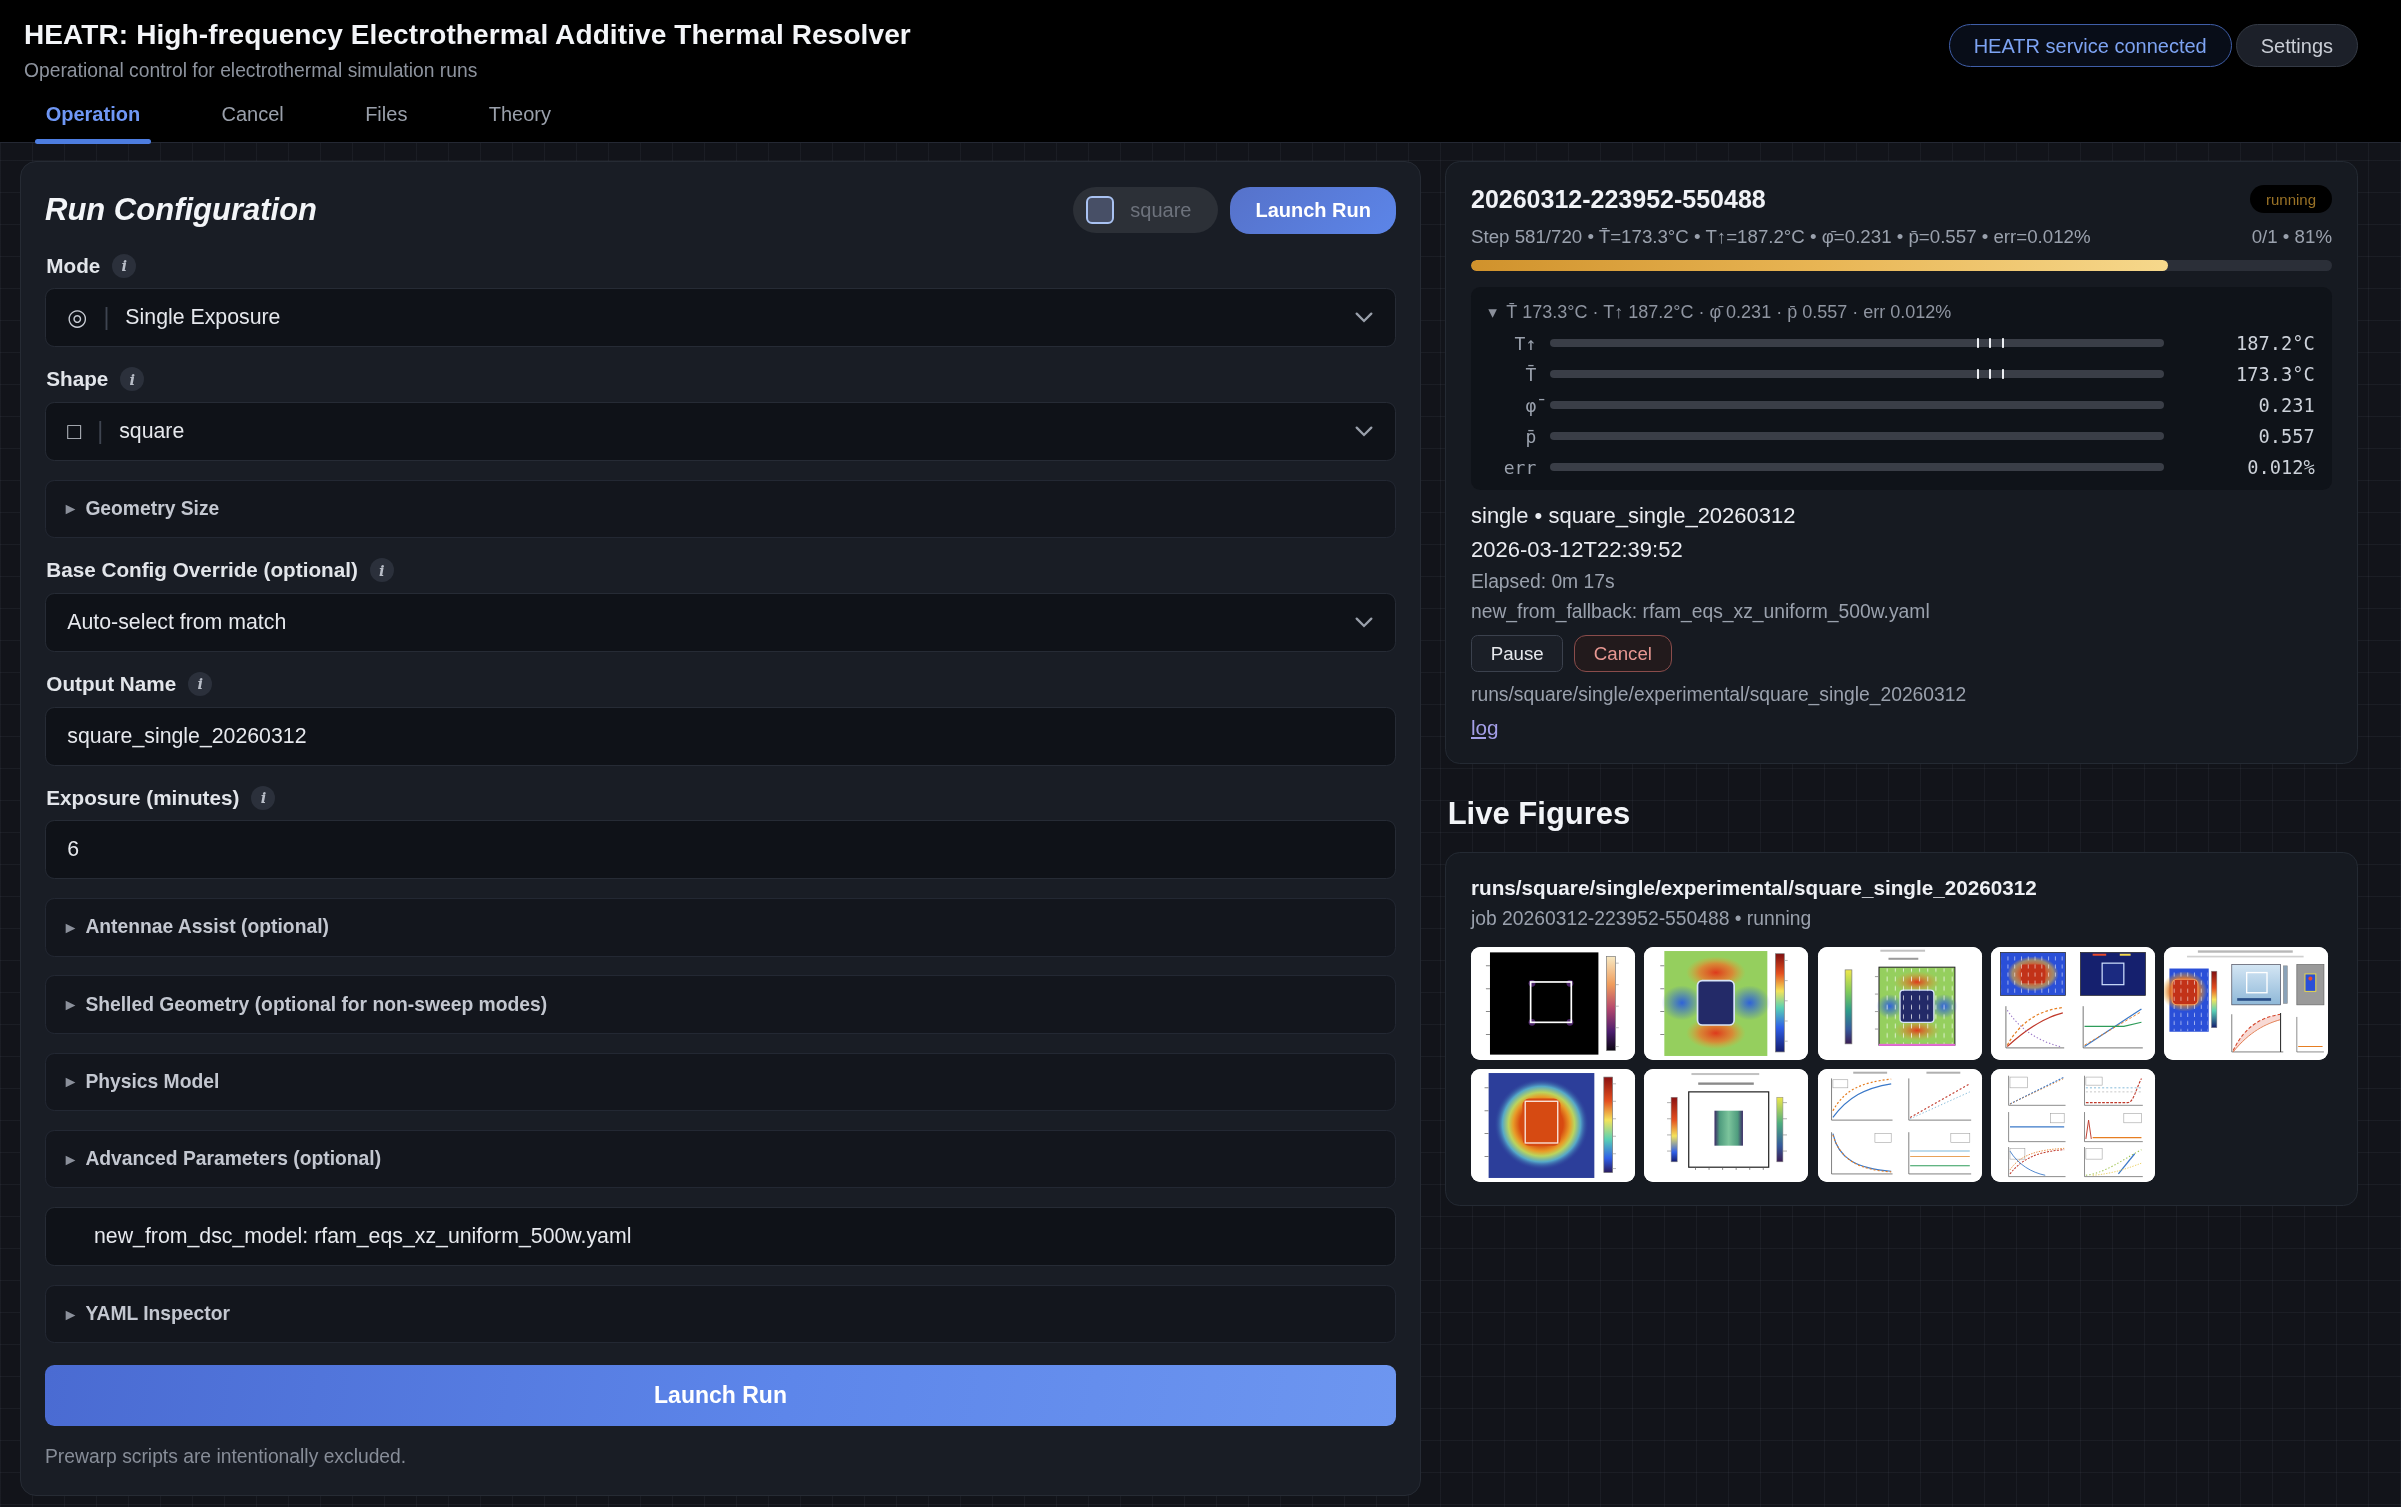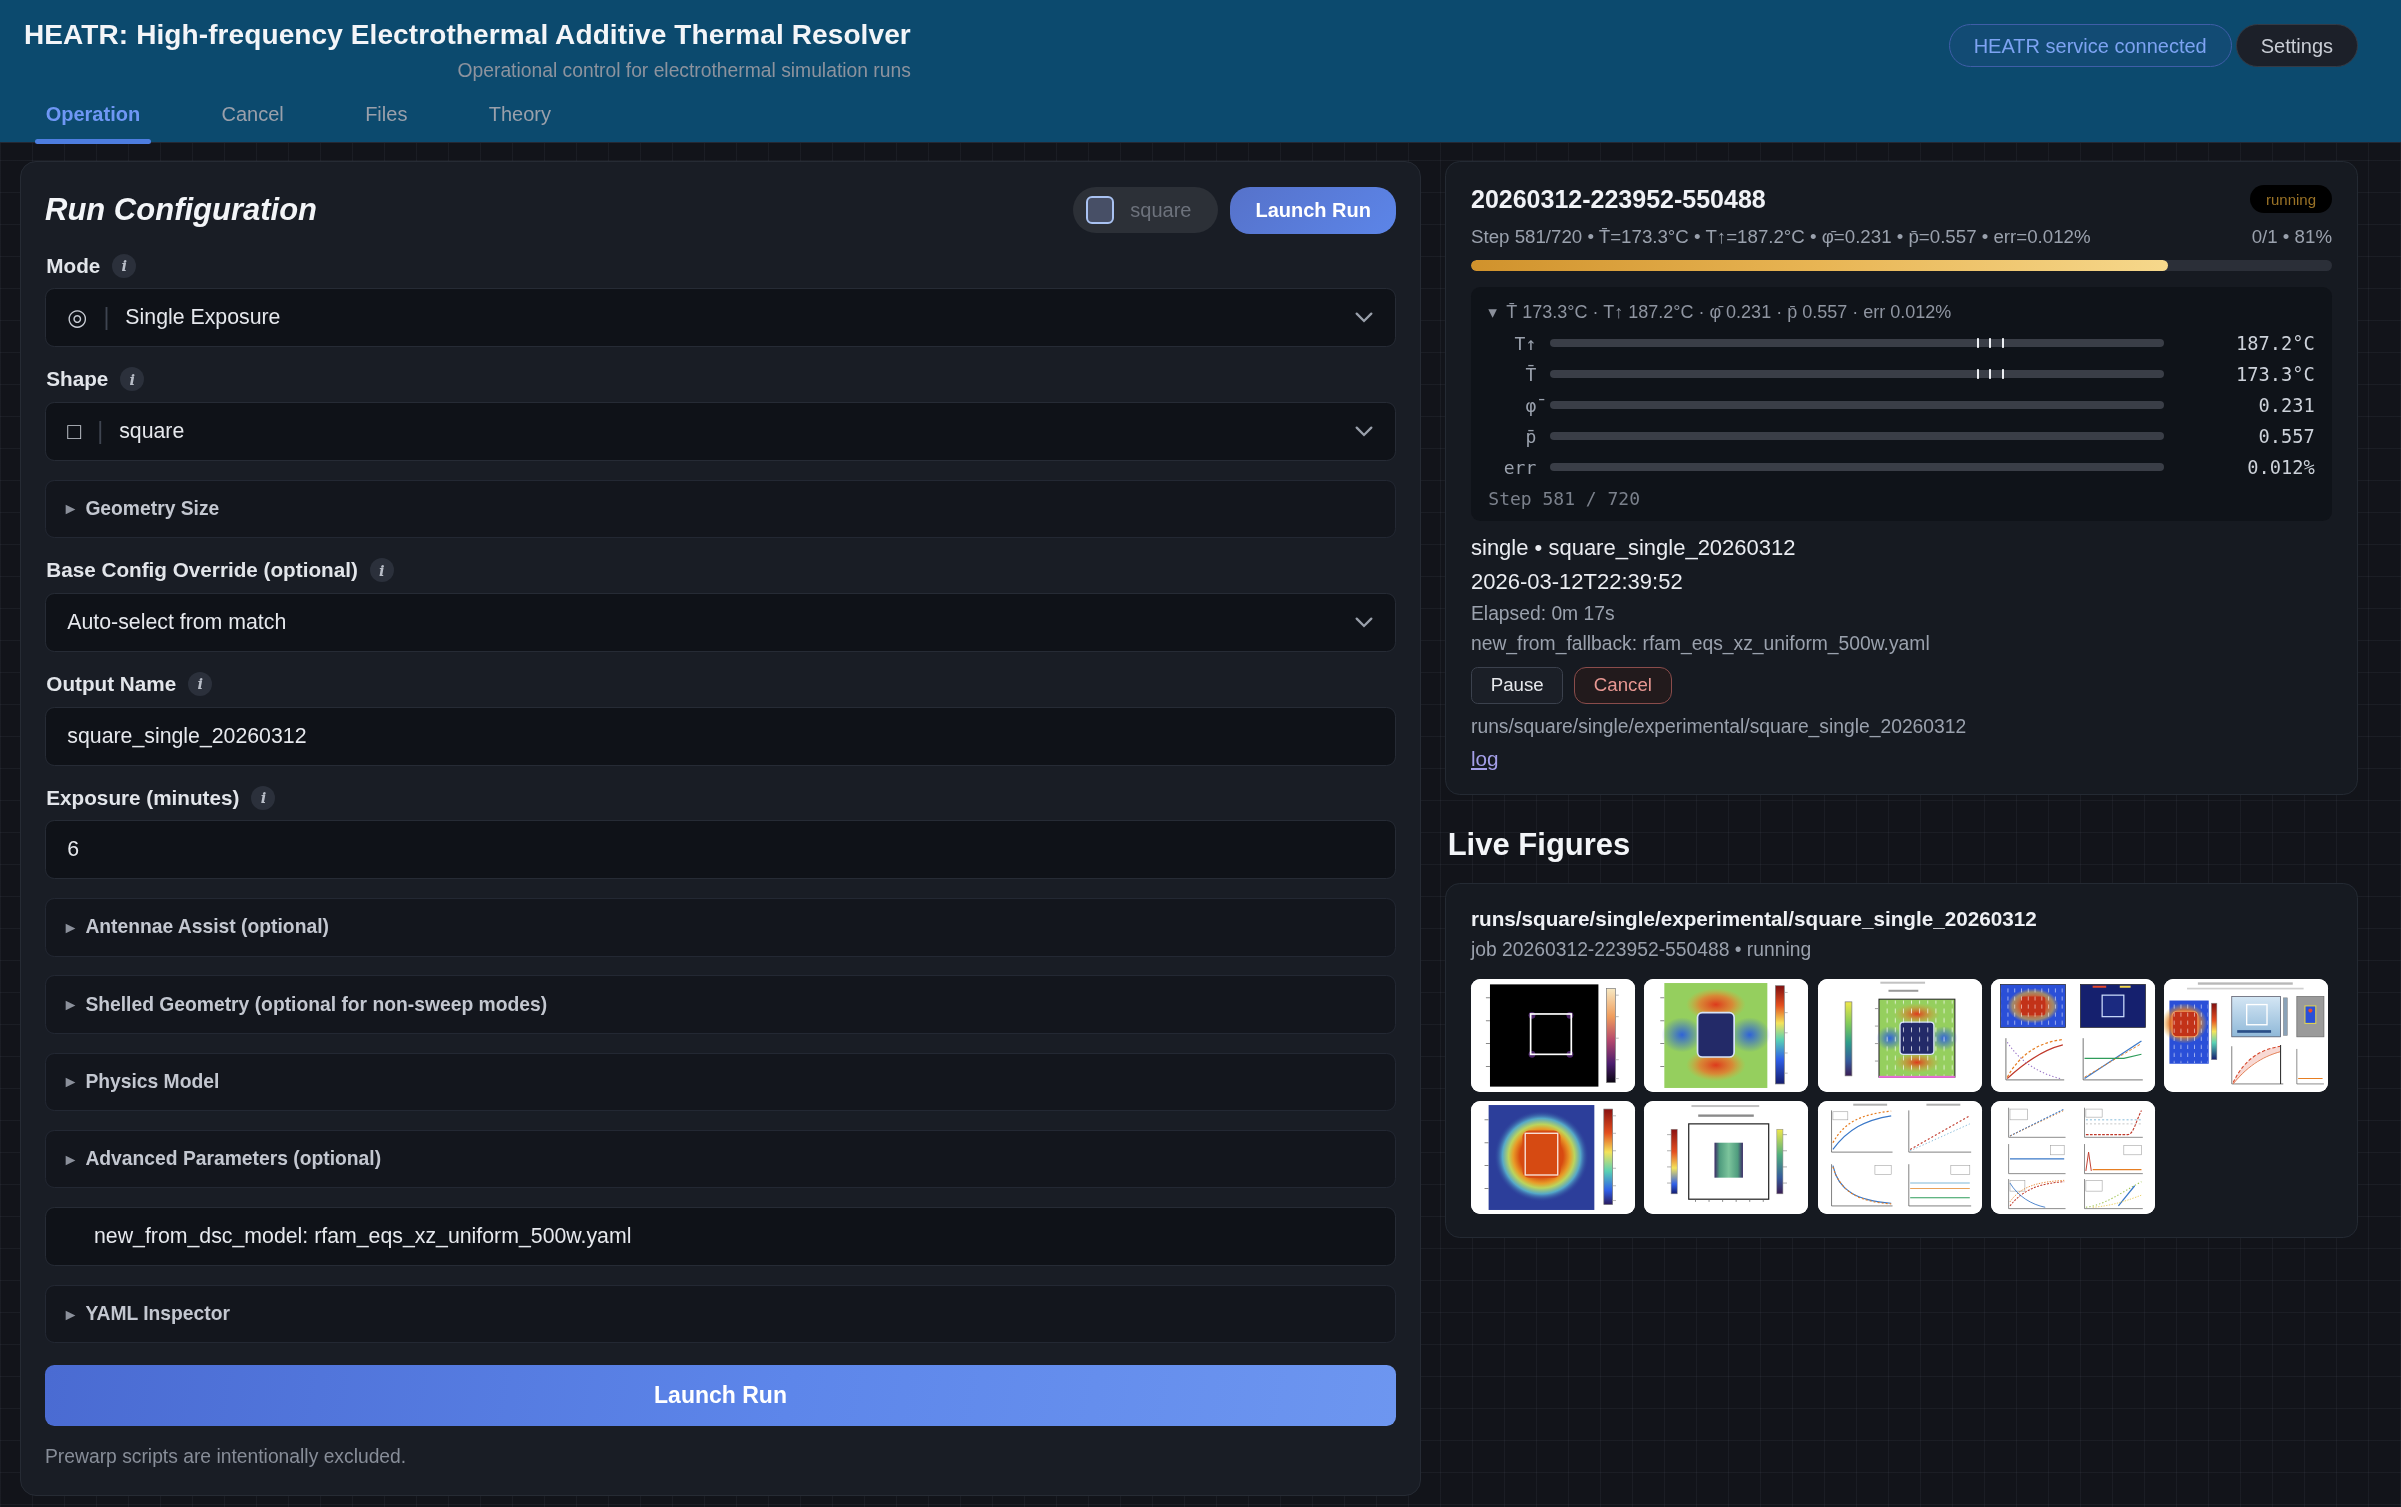--- a/index.html
+++ b/index.html
@@ -8,21 +8,21 @@
     width:2401px; height:1508px; overflow:hidden;
     background-color:#12141a;
     background-image:
       linear-gradient(rgba(150,162,188,0.065) 1px, transparent 1px),
       linear-gradient(90deg, rgba(150,162,188,0.065) 1px, transparent 1px);
     background-size:32px 32px;
     font-family:"Liberation Sans", sans-serif;
     color:#e8eaef;
   }
   
-  .topbar { background:#0c4a6e; border-bottom:1.3px solid #242833;text-align:right; }
+  .topbar { background:#000000; border-bottom:1.3px solid #242833; }
   .topbar-row { display:flex; justify-content:space-between; align-items:flex-start; padding:18.7px 43px 4px 24px; }
   .app-title { font-size:28px; font-weight:800; color:#f3f5f8; letter-spacing:0.1px; }
   .app-sub { margin-top:9.3px; font-size:19.3px; color:#8d939e; }
   .topbar-actions { display:flex; gap:4px; align-items:center; margin-top:5.3px; }
   .pill { border-radius:666px; font-size:20px; padding:10.7px 24px; line-height:1; }
   .pill.service { color:#7da3f2; border:1.7px solid #3f5ea8; background:rgba(52,80,148,0.16); }
   .pill.settings { color:#c9cdd5; border:1.7px solid #343a45; background:#1c2029; cursor:pointer; }
   .tabs { display:flex; gap:76px; padding:13.3px 0 0 43px; }
   .tab { font-size:20px; color:#9aa0ab; padding:4px 2.7px 16px; position:relative; cursor:pointer; }
   .tab.active { color:#6f97f5; font-weight:700; }
@@ -248,21 +248,20 @@
         <div class="mrow">
           <span class="mlabel">p̄</span>
           <span class="mtrack"><span class="mfill g-rho" style="width: 19%;"></span></span>
           <span class="mvalue">0.557</span>
         </div>
         <div class="mrow">
           <span class="mlabel">err</span>
           <span class="mtrack"><span class="mfill g-err" style="width: 1.4%;"></span></span>
           <span class="mvalue">0.012%</span>
         </div>
-        <div class="step-line">Step 581 / 720</div>
       </div>
 
       <div class="job-name">single • square_single_20260312</div>
       <div class="job-ts">2026-03-12T22:39:52</div>
       <div class="job-dim">Elapsed: 0m 17s</div>
       <div class="job-dim">new_from_fallback: rfam_eqs_xz_uniform_500w.yaml</div>
       <div class="job-btns">
         <button class="btn-pause">Pause</button>
         <button class="btn-cancel">Cancel</button>
       </div>

